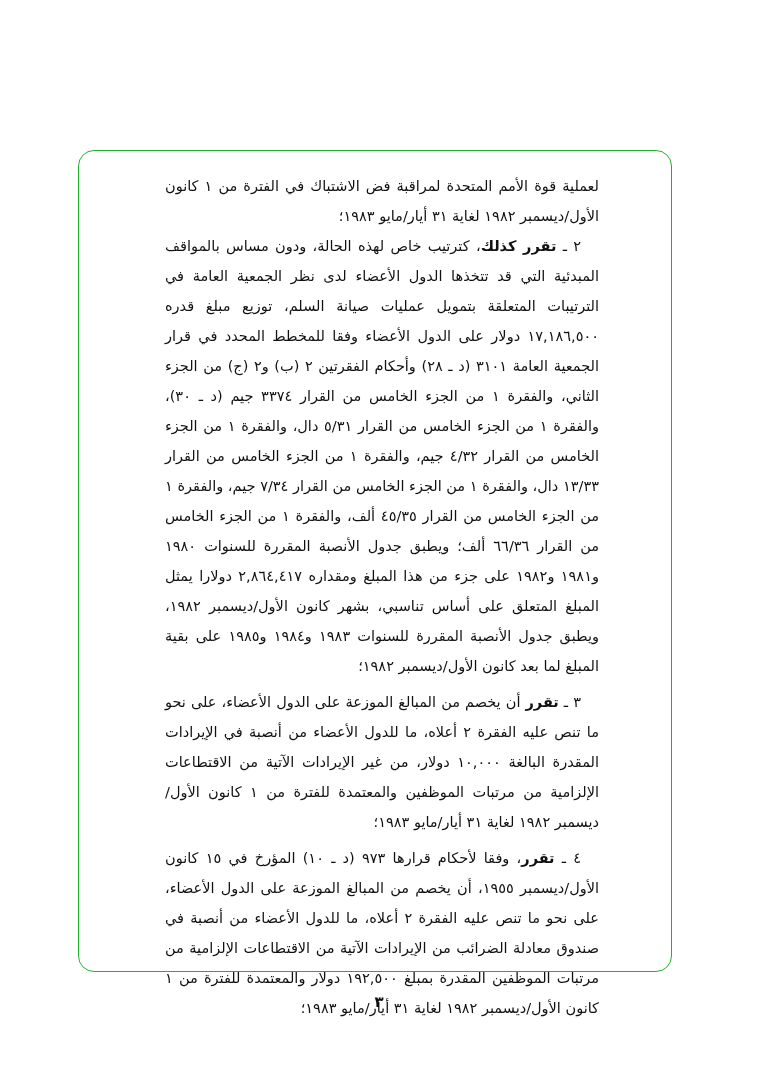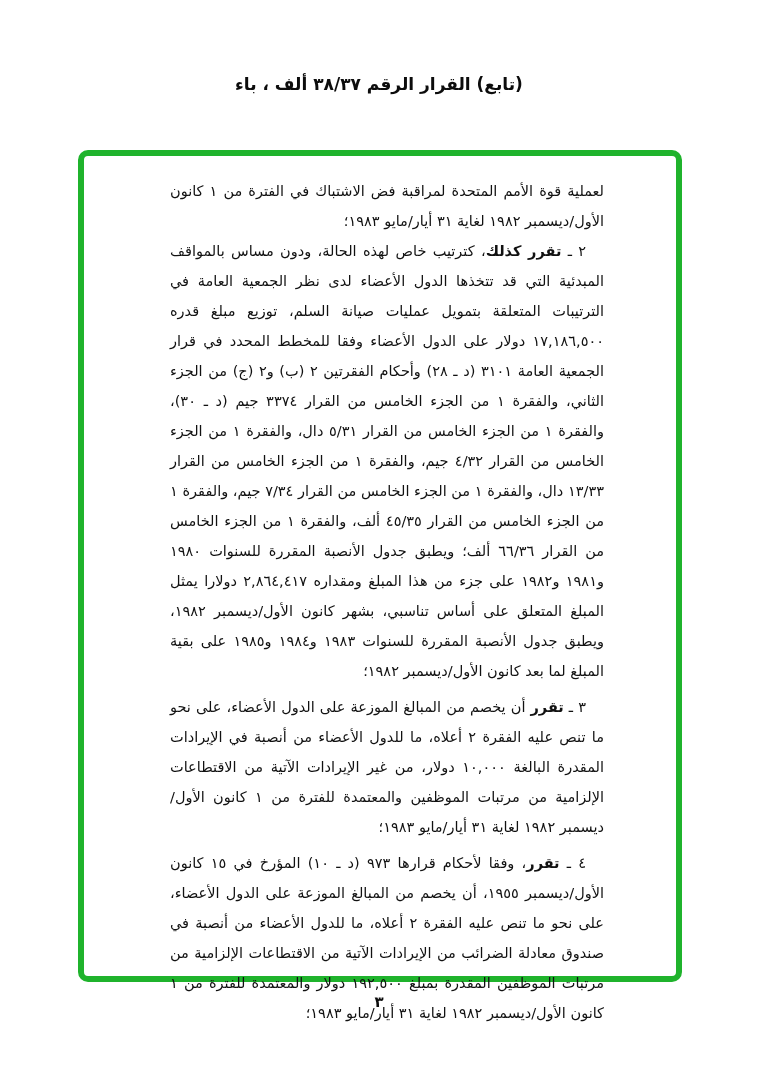--- a/index.html
+++ b/index.html
@@ -38,22 +38,22 @@
     font-weight: bold;
     color: #1a1a1a;
     letter-spacing: 0.1px;
   }
   .green-frame {
     position: absolute;
     top: 150px;
     left: 78px;
     width: 592px;
     height: 820px;
-    border: 6px solid #0c4a6e;
-    border-radius: 10px;
+    border: 1px solid #0c4a6e;
+    border-radius: 16px;
     background: #ffffff;
   }
   .doc-body {
     direction: rtl;
     margin: 20px 72px 0 86px;
     text-align: justify;
     font-size: 14.5px;
     line-height: 30px;
     color: #111111;
   }
@@ -78,21 +78,20 @@
     font-size: 15px;
     font-weight: bold;
     color: #0c0c0c;
   }
 </style>
 </head>
 <body>
 
 <div class="page">
 
-  <div class="header-title">(تابع) القرار الرقم ٣٨/٣٧ ألف ، باء</div>
 
 
   <div class="green-frame" style="border-color: rgb(31, 179, 44);">
     <div class="doc-body">
 
       <p>
         <span>لعملية قوة الأمم المتحدة لمراقبة فض الاشتباك في الفترة من ١ كانون الأول/ديسمبر ١٩٨٢ لغاية ٣١ أيار/مايو ١٩٨٣؛</span>
       </p>
 
       <p class="numbered">

